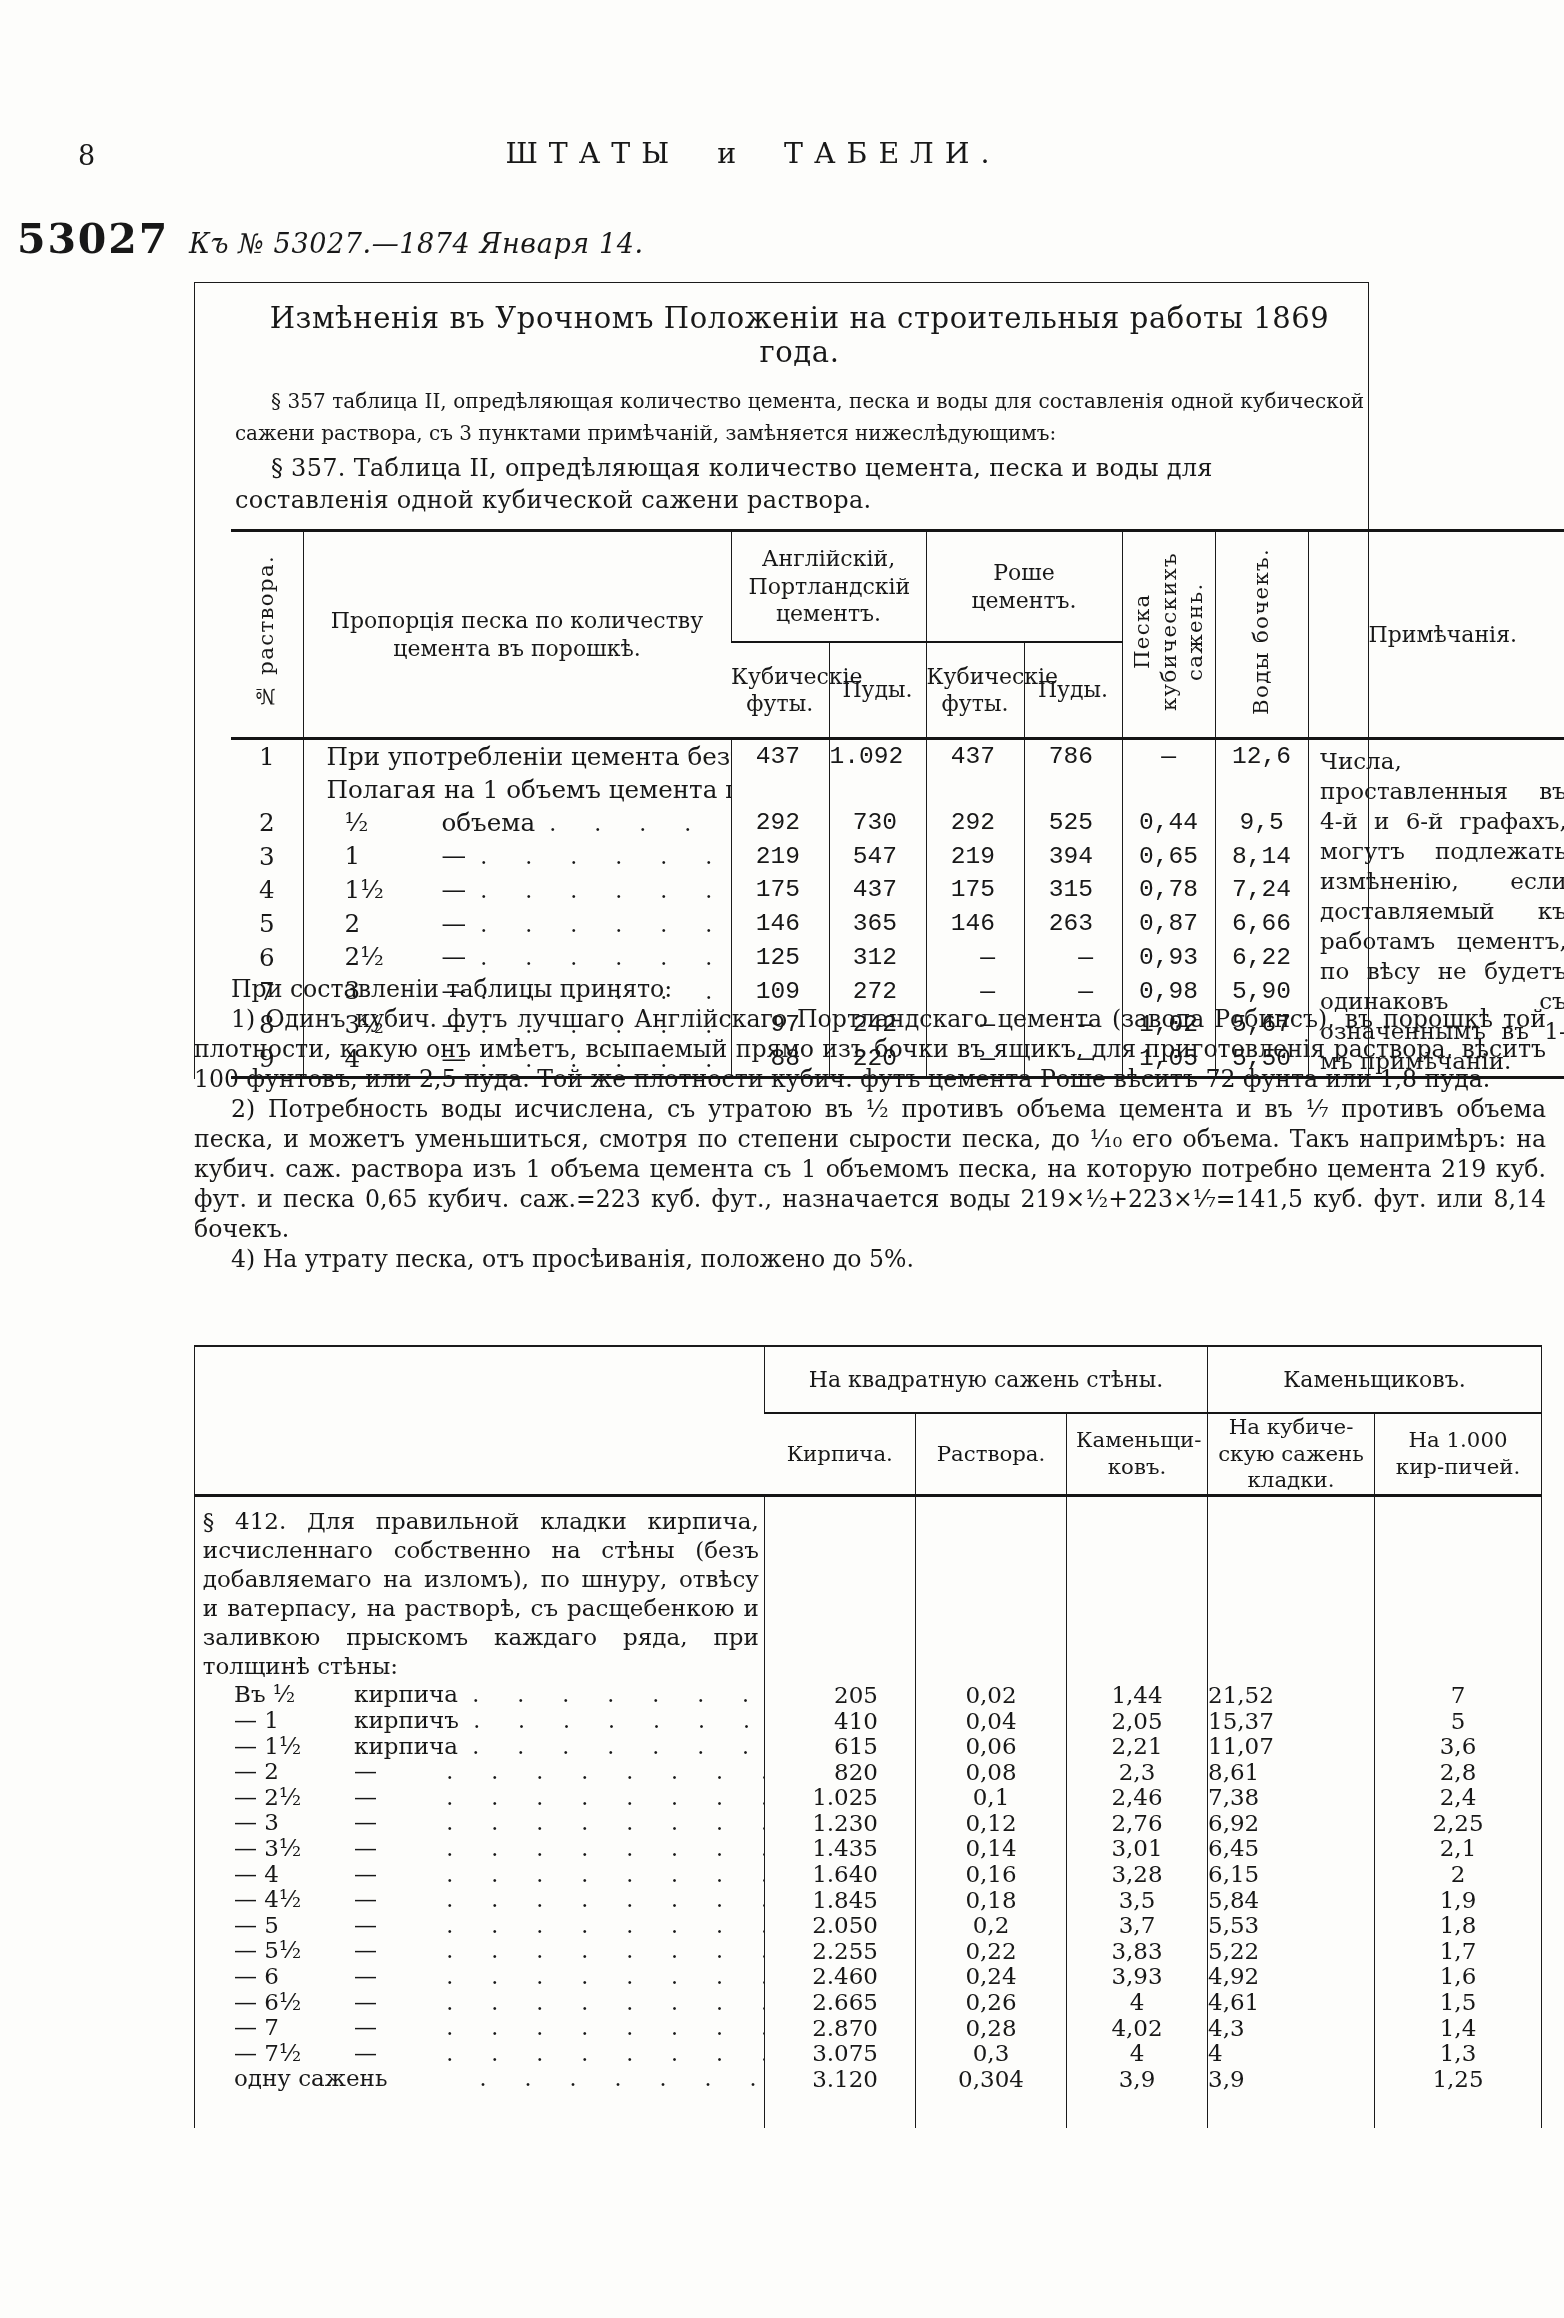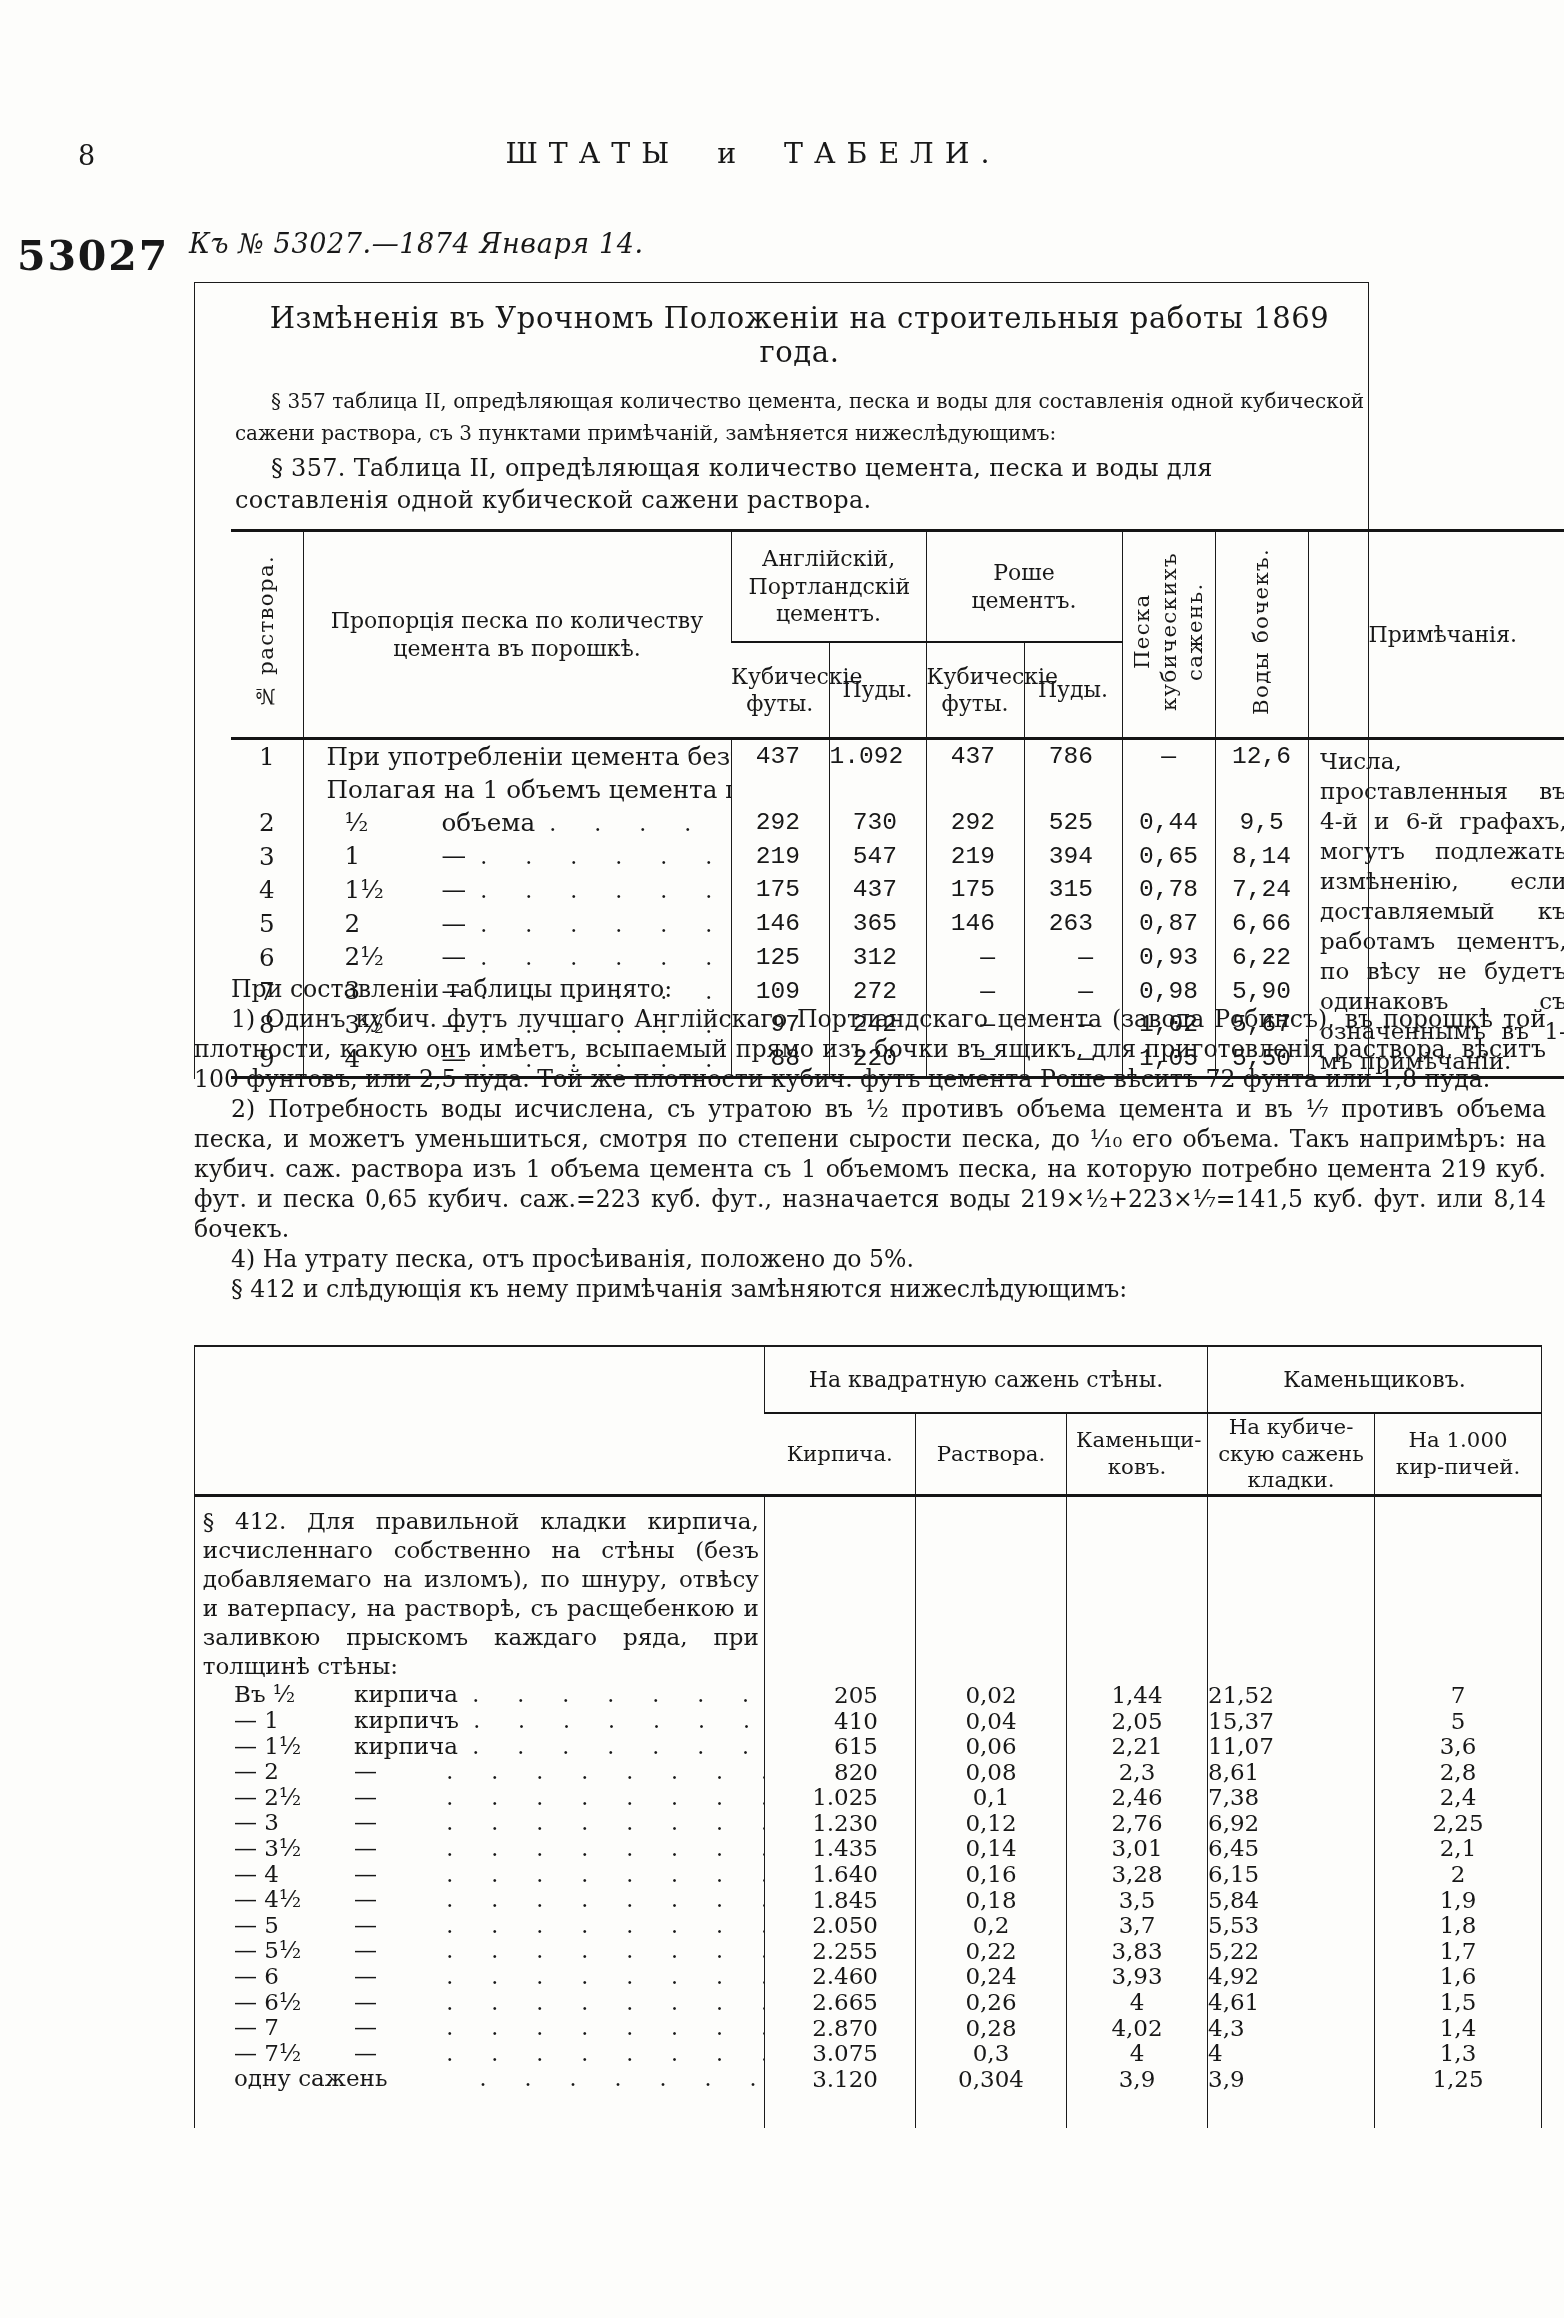--- a/index.html
+++ b/index.html
@@ -9,21 +9,21 @@
     margin:0 auto;
     background:#fdfdfb;
     font-family:"DejaVu Serif", serif;
     color:#181818;
     overflow:hidden;
   }
   
   .pagenum{position:absolute;left:78px;top:140px;font-size:27px;}
   .runtitle{position:absolute;left:0;width:1506px;top:137px;text-align:center;
     font-size:28.4px;letter-spacing:11px;word-spacing:17px;}
-  .marginnum{position:absolute;left:17px;top:232px;font-size:41px;font-weight:bold;letter-spacing:1.9px;text-align:right;}
+  .marginnum{position:absolute;left:17px;top:215px;font-size:41px;font-weight:bold;letter-spacing:1.9px;text-align:right;}
   .kref{position:absolute;left:189px;top:228px;font-size:27px;font-style:italic;letter-spacing:0.6px;}
 
   
   .docbox{
     position:absolute;left:194px;top:282px;width:1175px;
     border:1.9px solid #1b1b1b;border-bottom:none;box-sizing:border-box;padding-left:36px;
   }
   .doctitle{margin:18px 19.4px 2.6px 19.4px;text-align:center;font-size:29px;letter-spacing:0.6px;}
   .intro{margin:15.5px 3.9px 0 3.9px;font-size:20px;line-height:32px;text-align:justify;text-indent:36px;}
   .tablecaption{margin:3.9px 3.9px 0 3.9px;font-size:24px;line-height:32px;text-indent:36px;letter-spacing:0.3px;}
@@ -286,21 +286,20 @@
           </tr>
         </tbody>
     </table>
   </div>
 
   <div class="notes">
     <p class="nojust">При составленіи таблицы принято:</p>
     <p>1) Одинъ кубич. футъ лучшаго Англійскаго Портландскаго цемента (завода Робинсъ), въ порошкѣ той плотности, какую онъ имѣетъ, всыпаемый прямо изъ бочки въ ящикъ, для приготовленія раствора, вѣситъ 100 фунтовъ, или 2,5 пуда. Той же плотности кубич. футъ цемента Роше вѣситъ 72 фунта или 1,8 пуда.</p>
     <p>2) Потребность воды исчислена, съ утратою въ ¹⁄₂ противъ объема цемента и въ ¹⁄₇ противъ объема песка, и можетъ уменьшиться, смотря по степени сырости песка, до ¹⁄₁₀ его объема. Такъ напримѣръ: на кубич. саж. раствора изъ 1 объема цемента съ 1 объемомъ песка, на которую потребно цемента 219 куб. фут. и песка 0,65 кубич. саж.=223 куб. фут., назначается воды 219×¹⁄₂+223×¹⁄₇=141,5 куб. фут. или 8,14 бочекъ.</p>
     <p>4) На утрату песка, отъ просѣиванія, положено до 5%.</p>
-    <p>§ 412 и слѣдующія къ нему примѣчанія замѣняются нижеслѣдующимъ:</p>
   </div>
 
   <table id="t2">
     <colgroup>
       <col style="width:570px">
       <col style="width:151px">
         <col style="width:151px">
         <col style="width:141px">
       <col style="width:167px">
         <col style="width:167px">

